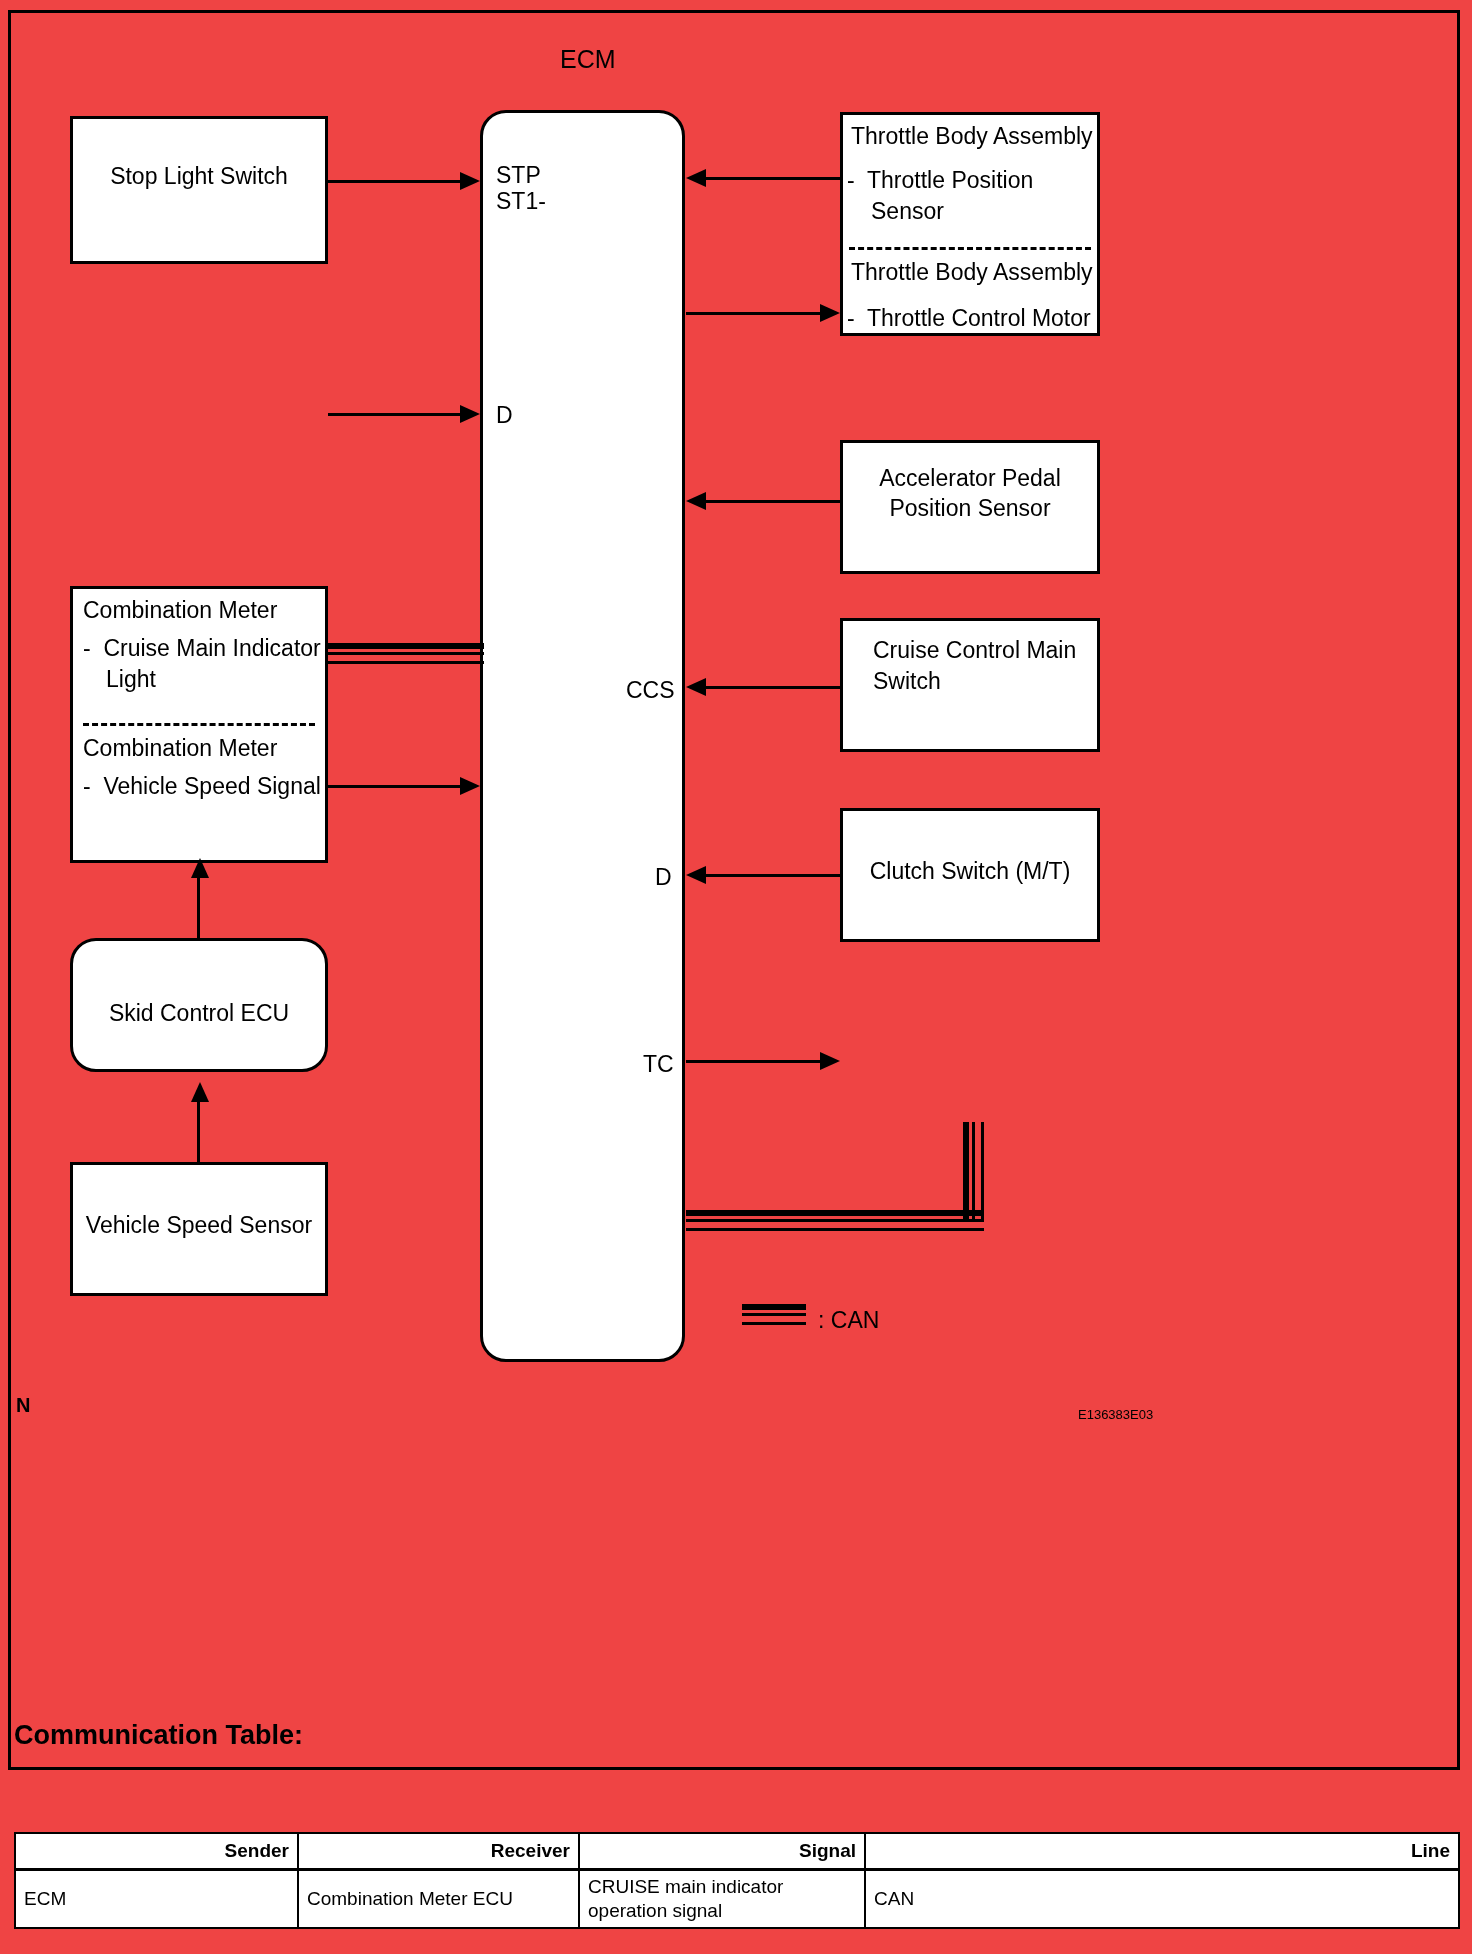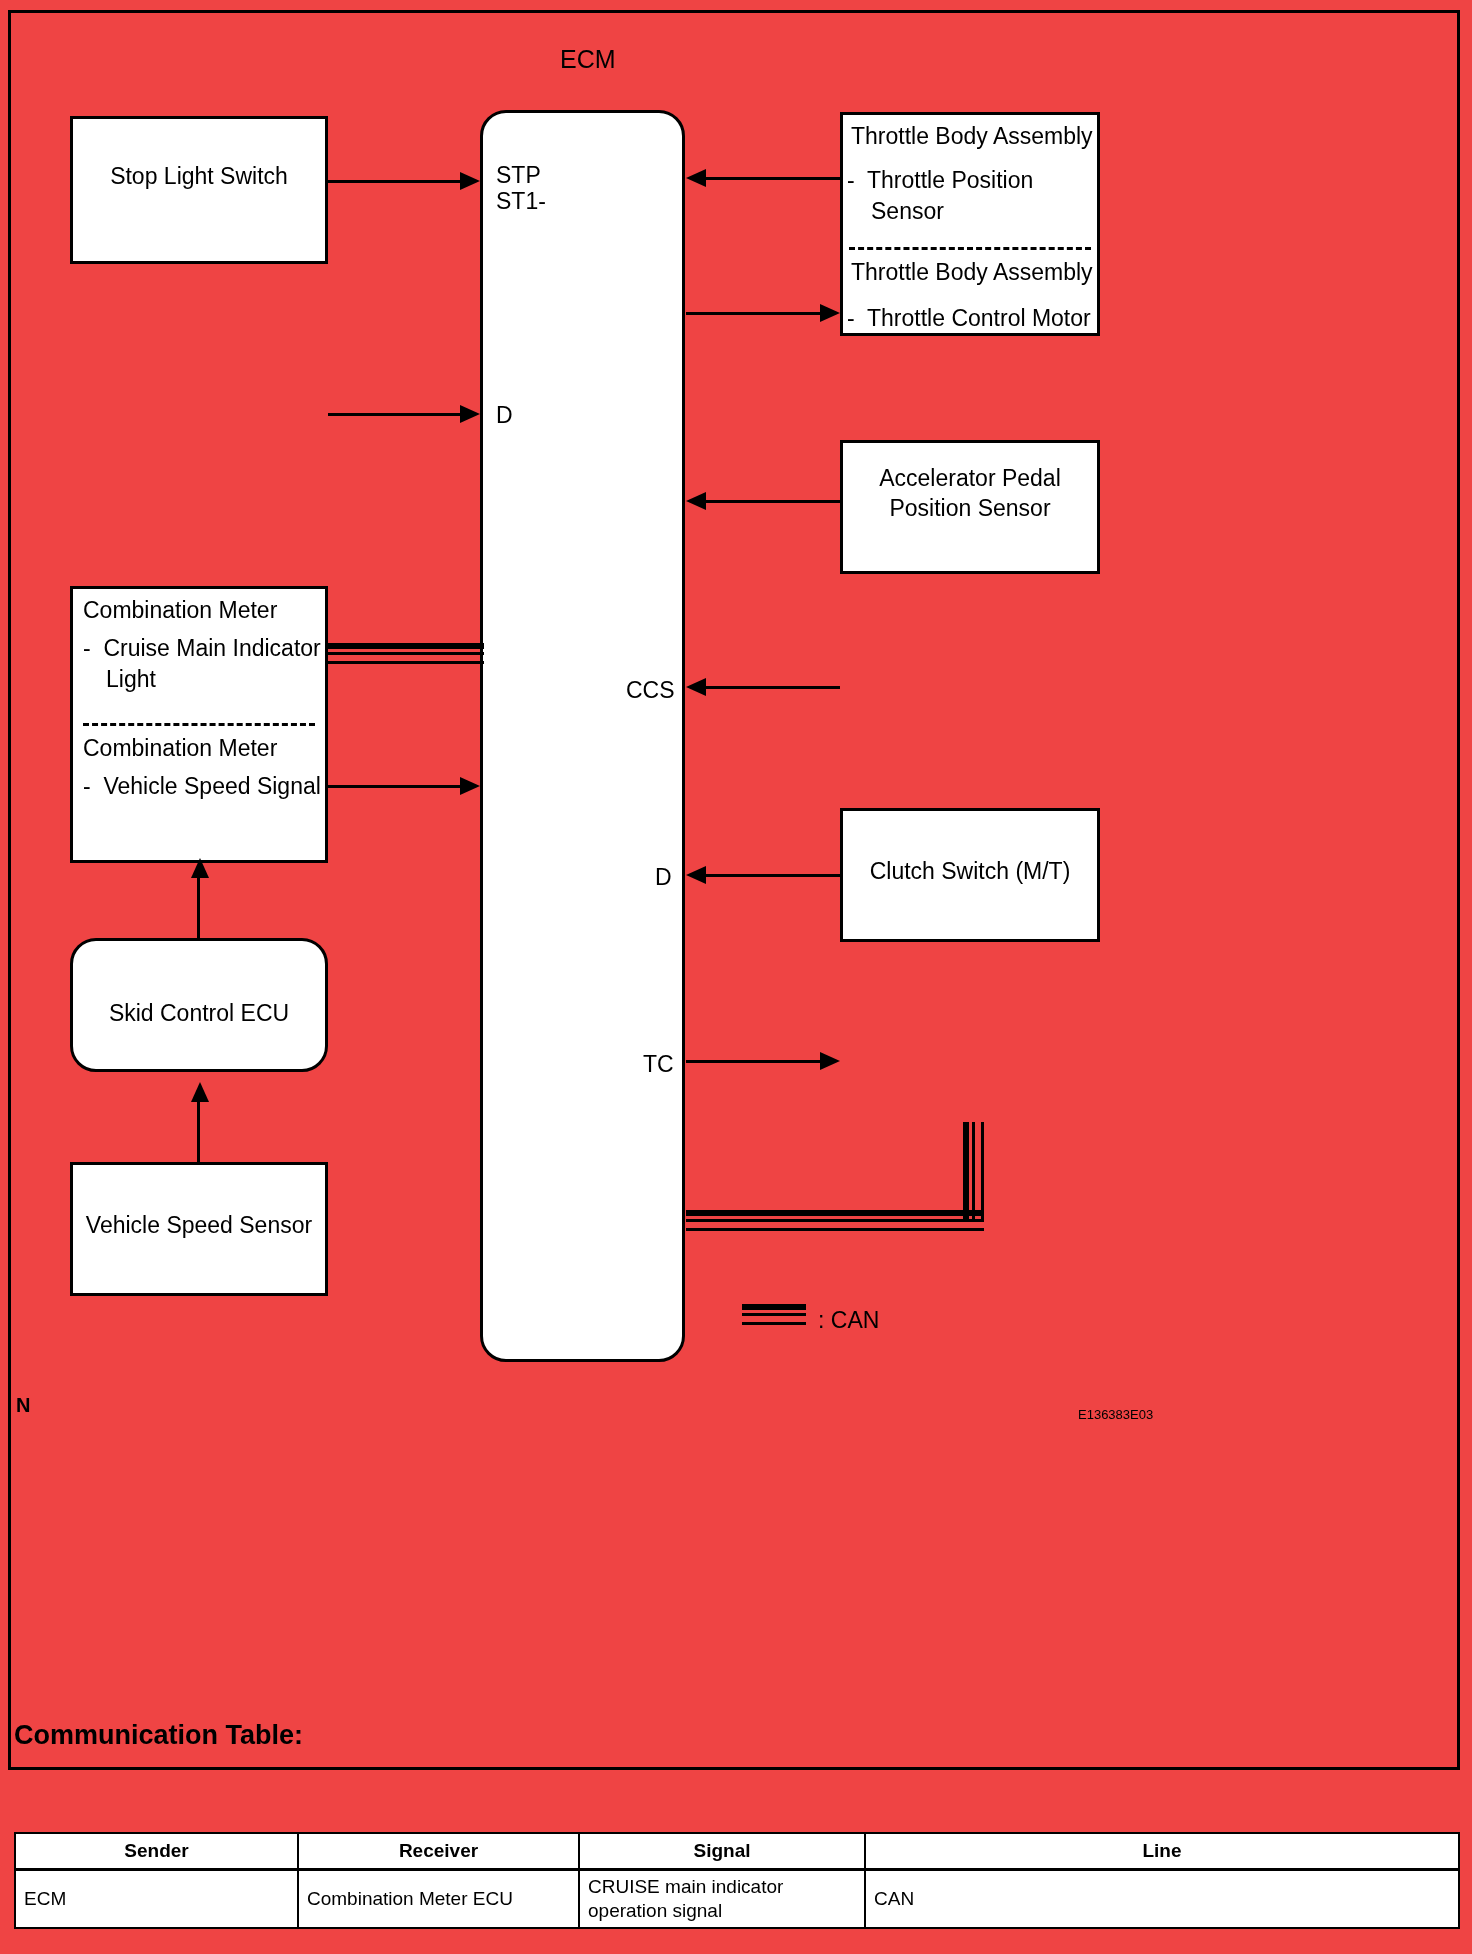--- a/index.html
+++ b/index.html
@@ -164,21 +164,21 @@
   }
   table.comm th,
   table.comm td {
     border: 2px solid #000;
     font-size: 19px;
     color: #000;
     padding: 4px 8px;
     box-sizing: border-box;
   }
   table.comm th {
-    text-align: center;
+    text-align: right;
     font-weight: bold;
     height: 36px;
   }
   table.comm td {
     text-align: left;
     height: 58px;
     vertical-align: middle;
     line-height: 24px;
   }
   table.comm thead tr { border-bottom: 3px solid #000; }
@@ -255,20 +255,24 @@
   <div class="hline" style="left:686px; top:312px; width:140px;"></div>
   <div class="arrow-r" style="left:820px; top:304px;"></div>
 
   <div class="box" style="left:840px; top:440px; width:260px; height:134px;">
     <div class="centered-label" style="top:20px;">Accelerator Pedal</div>
     <div class="centered-label" style="top:50px;">Position Sensor</div>
   </div>
   <div class="hline" style="left:700px; top:500px; width:140px;"></div>
   <div class="arrow-l" style="left:686px; top:492px;"></div>
 
+  <div class="box" style="left:840px; top:618px; width:260px; height:134px;">
+    <div class="txt" style="left:30px; top:14px;">Cruise Control Main</div>
+    <div class="txt" style="left:30px; top:45px;">Switch</div>
+  </div>
   <div class="hline" style="left:700px; top:686px; width:140px;"></div>
   <div class="arrow-l" style="left:686px; top:678px;"></div>
 
   <div class="box" style="left:840px; top:808px; width:260px; height:134px;">
     <div class="centered-label" style="top:45px;">Clutch Switch (M/T)</div>
   </div>
   <div class="hline" style="left:700px; top:874px; width:140px;"></div>
   <div class="arrow-l" style="left:686px; top:866px;"></div>
 
 

